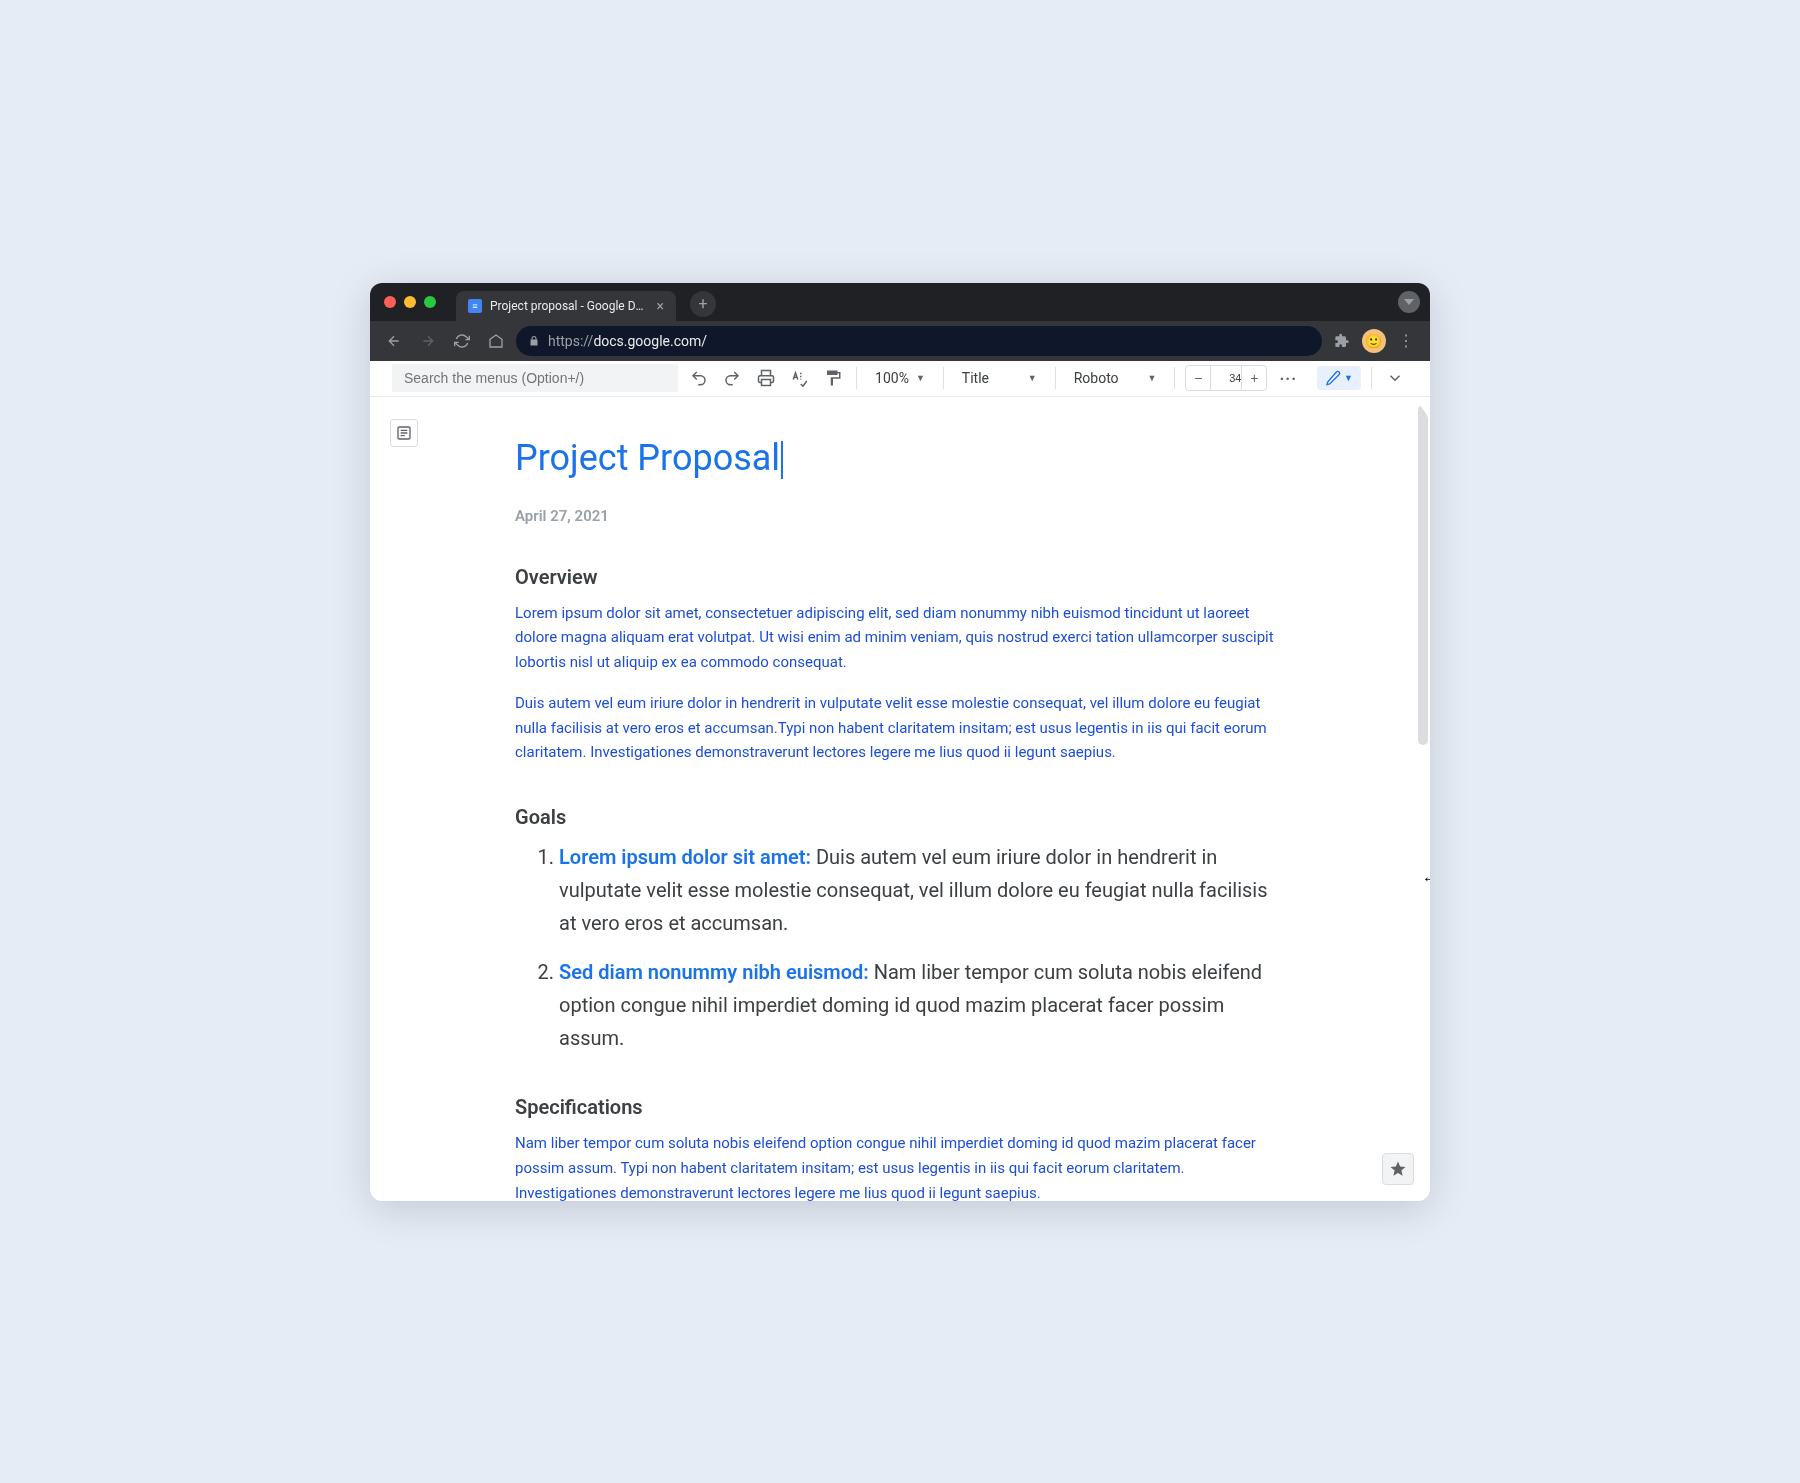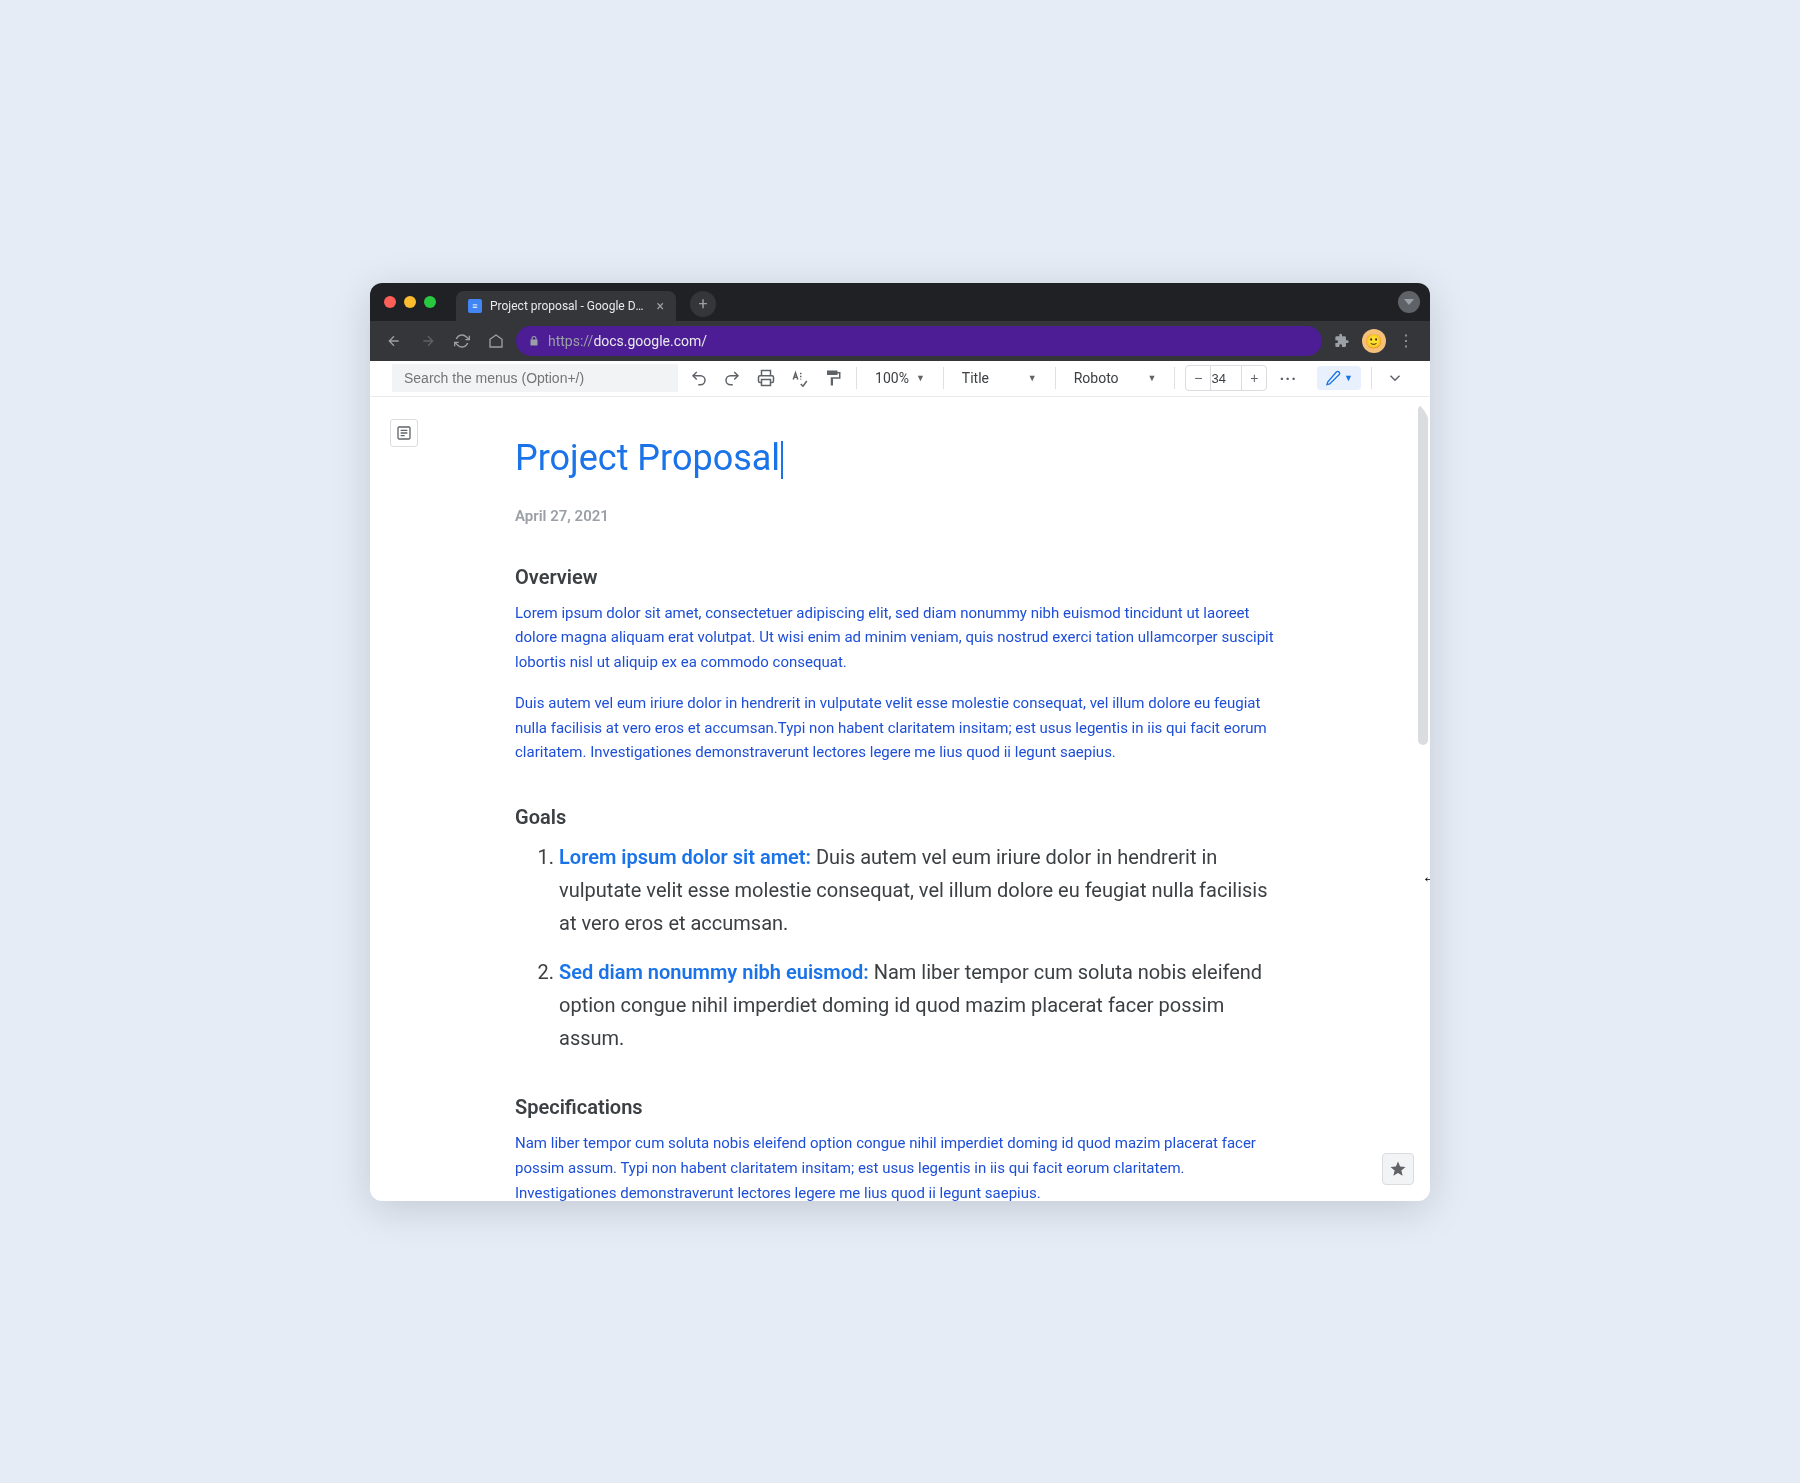--- a/index.html
+++ b/index.html
@@ -50,21 +50,21 @@
 .titlebar .spacer{flex:1;}
 .titlebar .profile-dot{width:22px;height:22px;border-radius:50%;background:#5f6368;display:flex;align-items:center;justify-content:center;}
 .titlebar .profile-dot::after{content:"";width:0;height:0;border-left:5px solid transparent;border-right:5px solid transparent;border-top:6px solid #9aa0a6;}
 
 
 .addrbar {
   background:#35363a; height:40px; display:flex; align-items:center; padding:0 10px; gap:6px;
 }
 .addrbar .ibtn { width:28px;height:28px;display:flex;align-items:center;justify-content:center;color:#9aa0a6;border-radius:50%;cursor:pointer;}
 .omnibox {
-  flex:1; background:#4c1d95; height:30px; border-radius:15px;
+  flex:1; background:#0f172a; height:30px; border-radius:15px;
   display:flex; align-items:center; padding:0 12px; gap:8px; color:#bdc1c6; font-size:14px;
 }
 .omnibox .lock{font-size:12px;}
 .omnibox .url{color:#e8eaed;}
 .omnibox .url .dim{color:#9aa0a6;}
 .avatar{width:24px;height:24px;border-radius:50%;background:#f4c07a;display:flex;align-items:center;justify-content:center;font-size:14px;}
 .kebab{color:#9aa0a6;font-size:16px;}
 
 
 .apptoolbar {
@@ -75,21 +75,21 @@
   background:#f1f3f4; border-radius:0; height:28px; width:290px;
   display:flex; align-items:center; padding:12px 12px; color:#5f6368; font-size:14px;
 }
 .menusearch input{border:none;background:transparent;outline:none;font-size:14px;color:#3c4043;width:100%;}
 .tbtn{width:26px;height:26px;display:flex;align-items:center;justify-content:center;color:#5f6368;border-radius:4px;cursor:pointer;}
 .sep{width:1px;height:22px;background:#e0e0e0;margin:0 2px;}
 .sel{display:flex;align-items:center;gap:7px;padding:0 8px;height:26px;color:#3c4043;font-size:14px;cursor:pointer;border-radius:4px;}
 .sel .caret{font-size:9px;color:#5f6368;}
 .fontsize {display:flex;align-items:center;border:1px solid #dadce0;border-radius:4px;height:26px;}
 .fontsize button{width:24px;height:24px;border:none;background:transparent;color:#5f6368;cursor:pointer;font-size:14px;}
-.fontsize input{width:30px;border:none;text-align:left;font-size:13px;color:#3c4043;outline:none;}
+.fontsize input{width:30px;border:none;text-align:right;font-size:11px;color:#3c4043;outline:none;}
 .fontsize .fsep{width:1px;height:100%;background:#dadce0;}
 .apptoolbar .flex{flex:1;}
 .editmode{display:flex;align-items:center;gap:3px;background:#e8f0fe;color:#1a73e8;padding:4px 8px;border-radius:4px;cursor:pointer;}
 .editmode .caret{font-size:9px;}
 .chev{color:#5f6368;cursor:pointer;padding:4px;}
 
 
 .docshell{ flex:1; position:relative; background:#fff; overflow:hidden;border-radius:32px; }
 .outline-btn{position:absolute;left:20px;top:22px;width:28px;height:28px;border:1px solid #dadce0;border-radius:3px;display:flex;align-items:center;justify-content:center;color:#5f6368;cursor:pointer;}
 .scrollbar-track{position:absolute;right:2px;top:0;bottom:0;width:12px;}

